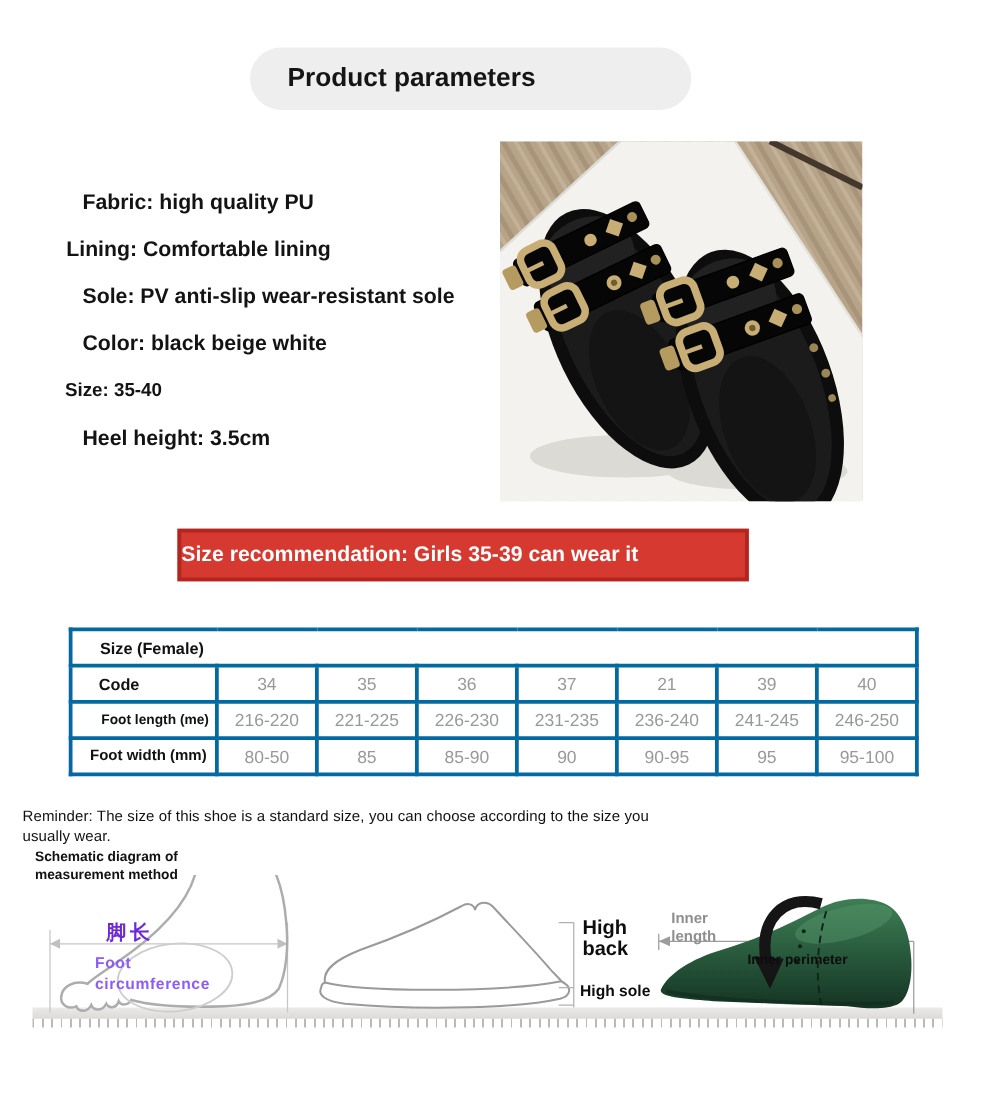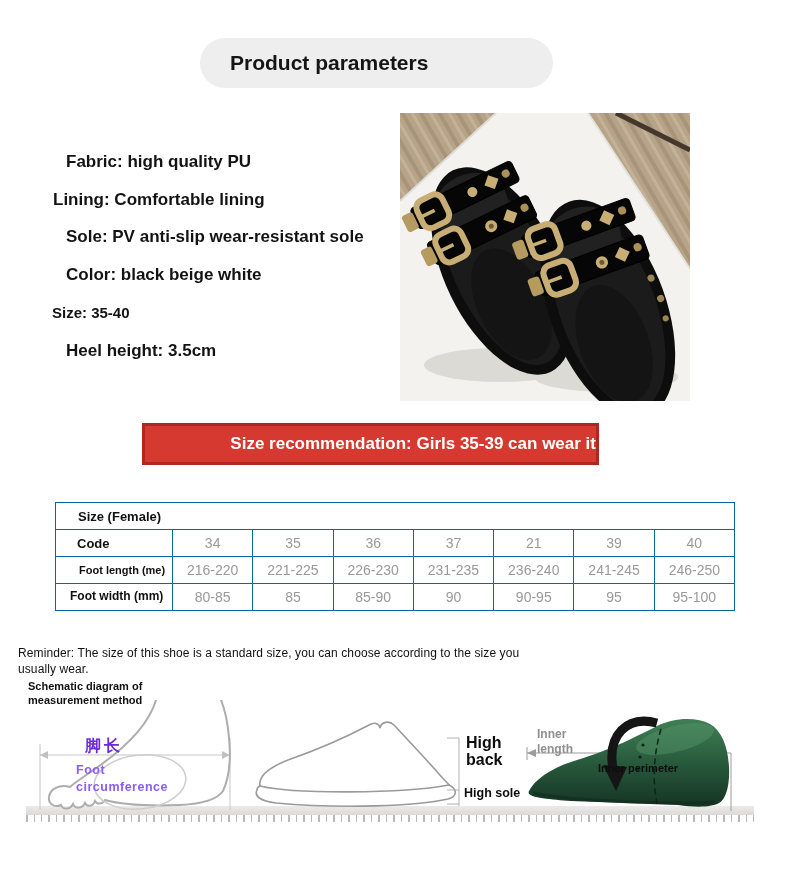--- a/index.html
+++ b/index.html
@@ -10,25 +10,25 @@
   .hdr{left:200px;top:38px;width:323px;height:50px;background:#eeeeee;padding-left:30px;border-radius:25px;}
   .hdr span{font-weight:bold;font-size:21px;line-height:50px;color:#151515;}
   
   .spec{left:66px;font-weight:bold;font-size:17px;color:#131313;white-space:nowrap;}
   .s1{top:152px}.s2{top:190px;left:53px}.s3{top:227px}.s4{top:265px}
   .s5{top:304px;left:52px;font-size:15px}.s6{top:341px}
   
   .photo{left:400px;top:113px;width:290px;height:288px;}
   
   .banner{left:142px;top:423px;width:451px;height:36px;background:#d6392f;border:3px solid #b1261f;
-          text-align:right;}
+          text-align:left;}
   .banner span{color:#fff;font-weight:bold;font-size:17px;line-height:36px;}
   
   .sizes{position:absolute;left:55px;top:502px;width:680px;border-collapse:collapse;table-layout:fixed;}
-  .sizes td{border:1px solid #0369a1;height:26px;padding:0;}
+  .sizes td{border:3px solid #0369a1;height:26px;padding:0;}
   .sizes .ttl{font-weight:bold;font-size:13px;padding-left:22px;color:#111;}
   .sizes .lbl{font-weight:bold;font-size:13px;padding-left:21px;color:#111;}
   .sizes .lbl2{font-size:11px;padding-left:23px;}
   .sizes .lbl3{font-size:12px;line-height:1.15;padding-left:14px;}
   .sizes .val{text-align:center;color:#999;font-size:14px;}
   
   .reminder{left:18px;top:646px;width:512px;font-weight:normal;font-size:12px;color:#111;
             line-height:1.3;letter-spacing:.1px;}
   .schem{left:28px;top:679px;font-weight:bold;font-size:11px;color:#111;line-height:1.3;}
   
@@ -139,21 +139,21 @@
       <td class="val">216-220</td>
       <td class="val">221-225</td>
       <td class="val">226-230</td>
       <td class="val">231-235</td>
       <td class="val">236-240</td>
       <td class="val">241-245</td>
       <td class="val">246-250</td>
     </tr>
     <tr>
       <td class="lbl lbl3">Foot width (mm)</td>
-      <td class="val">80-85</td>
+      <td class="val">80-50</td>
       <td class="val">85</td>
       <td class="val">85-90</td>
       <td class="val">90</td>
       <td class="val">90-95</td>
       <td class="val">95</td>
       <td class="val">95-100</td>
     </tr>
   </tbody>
     </table>
 

